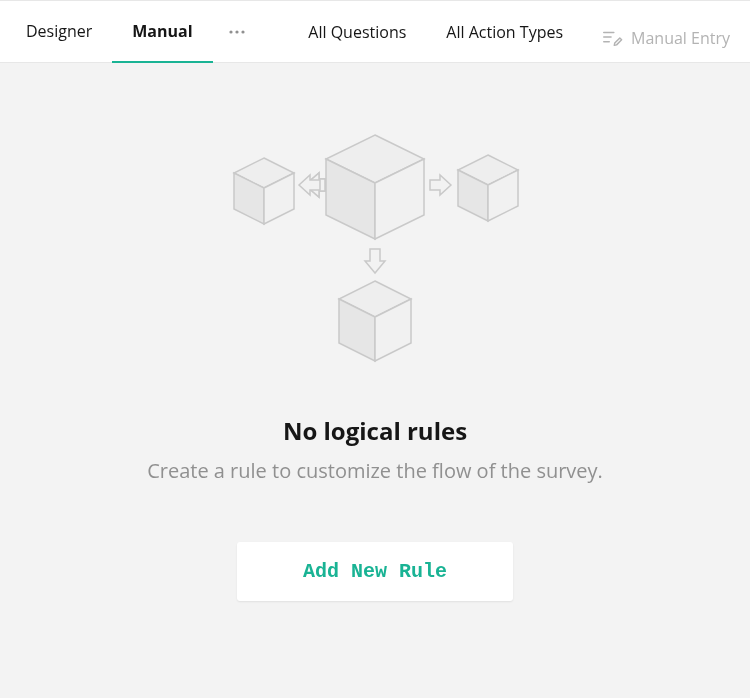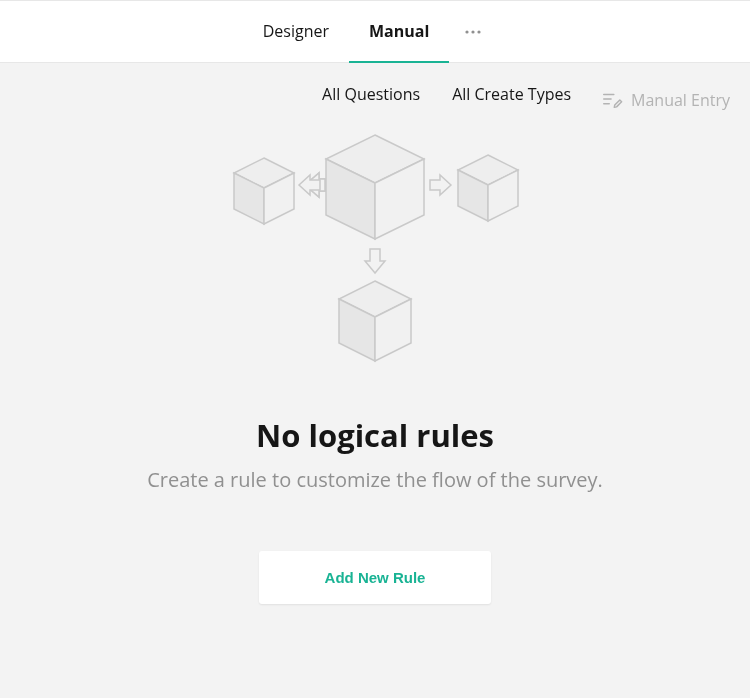--- a/index.html
+++ b/index.html
@@ -16,21 +16,20 @@
       overflow: hidden;
     }
     .toolbar {
       display: flex;
       align-items: center;
       height: 63px;
       border-top: 1px solid #e7e7e7;
       border-bottom: 1px solid #e7e7e7;
       padding: 0 16px 0 6px;
       background: #fff;
-      flex-direction: column;
     }
     .tabs-left {
       display: flex;
       align-items: center;
       gap: 0;
     }
     .tab {
       padding: 0 20px;
       height: 62px;
       display: flex;
@@ -49,21 +48,21 @@
       width: 48px;
       height: 62px;
       display: flex;
       align-items: center;
       justify-content: center;
       cursor: pointer;
     }
     .filters {
       display: flex;
       align-items: center;
-      gap: 0;
+      gap: 8px;
       margin-left: auto;
     }
     .filter {
       padding: 0 16px;
       height: 62px;
       display: flex;
       align-items: center;
       font-size: 16px;
       color: #161616;
       cursor: pointer;
@@ -87,40 +86,40 @@
       display: flex;
       flex-direction: column;
       align-items: center;
       justify-content: flex-start;
       padding-top: 70px;
     }
     .illustration {
       margin-bottom: 36px;
     }
     .empty-title {
-      font-size: 31px;
+      font-size: 24px;
       font-weight: 700;
       color: #161616;
       margin-bottom: 10px;
     }
     .empty-desc {
       font-size: 20px;
       color: #909090;
       margin-bottom: 58px;
     }
     .add-rule-btn {
       background: #fff;
       border: none;
       color: #19b394;
-      font-size: 15px;
+      font-size: 20px;
       font-weight: 700;
       padding: 18px 66px;
       border-radius: 3px;
       cursor: pointer;
-      font-family: Liberation Sans, sans-serif;
+      font-family: Liberation Mono, monospace;
       box-shadow: 0 1px 2px rgba(0,0,0,0.08);
     }
   </style>
 </head>
 <body>
 
 <div class="toolbar">
   <div class="tabs-left">
     <div class="tab">
       <span>Designer</span>
@@ -134,21 +133,21 @@
         <circle cx="8" cy="2" r="1.6" fill="#909090"></circle>
         <circle cx="14" cy="2" r="1.6" fill="#909090"></circle>
       </svg>
     </div>
   </div>
   <div class="filters">
     <div class="filter">
       <span>All Questions</span>
     </div>
     <div class="filter">
-      <span>All Create Types</span>
+      <span>All Action Types</span>
     </div>
     <div class="manual-entry">
       <svg width="22" height="22" viewBox="0 0 24 24" fill="none" stroke="#b3b3b3" stroke-width="1.6" stroke-linecap="round" stroke-linejoin="round">
         <line x1="3" y1="6" x2="14" y2="6"></line>
         <line x1="3" y1="11" x2="11" y2="11"></line>
         <line x1="3" y1="16" x2="9" y2="16"></line>
         <path d="M15 17.5l5.5-5.5 2 2L17 19.5l-2.5.5.5-2.5z"></path>
       </svg>
       <span>Manual Entry</span>
     </div>

